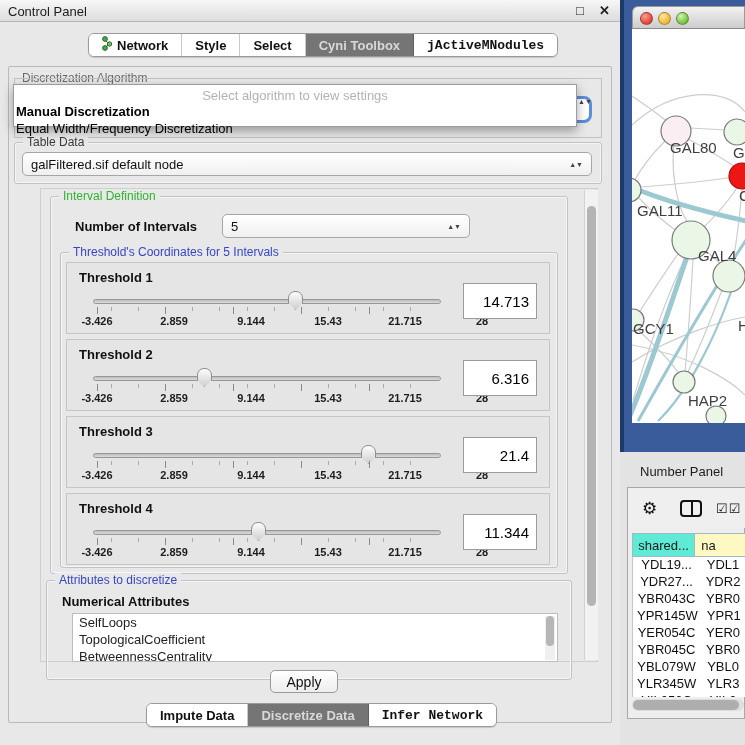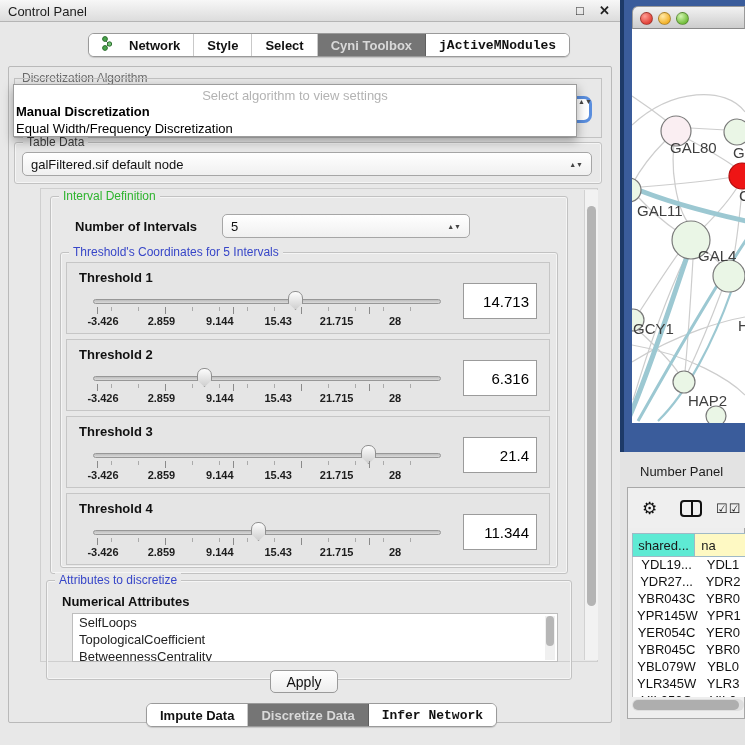--- a/index.html
+++ b/index.html
@@ -11,21 +11,21 @@
   
   #cp-titlebar { left:0; top:0; width:620px; height:22px;
     background:linear-gradient(#f7f7f7,#dcdcdc); border-bottom:1px solid #b5b5b5; }
   #cp-title { left:8px; top:4px; font-size:13px; color:#1c1c1c; }
   #cp-float { left:576px; top:3px; font-size:13px; color:#222; cursor:default; }
   #cp-close { left:599px; top:3px; font-size:13px; font-weight:bold; color:#222; }
 
   
   .tabstrip { display:flex; height:24px; border:1px solid #9a9a9a; border-radius:6px;
     overflow:hidden; background:#fff; box-shadow:0 1px 1px rgba(0,0,0,.15); }
-  .tab { display:flex; align-items:center; gap:17px; padding:0 13px; font-size:13px;
+  .tab { display:flex; align-items:center; gap:5px; padding:0 13px; font-size:13px;
     font-weight:bold; color:#111; background:#fff; border-right:1px solid #c9c9c9; white-space:nowrap; }
   .tab:last-child { border-right:none;font-family:Liberation Mono, monospace; }
   .tab.selected { background:#757575; color:#d9d9d9; border-right-color:#5f5f5f; }
   #top-tabs { left:88px; top:33px; }
   #bottom-tabs { left:146px; top:703px; }
 
   
   #outer-panel { left:8px; top:66px; width:604px; height:657px;
     background:#e8e8e8; border:1px solid #b9b9b9; border-radius:2px; }
   .groupbox { position:absolute; border:1px solid #c2c2c2; border-radius:3px;
@@ -35,21 +35,21 @@
   .green { color:#2eb42e; } .blue { color:#3746c8; } .dark { color:#3c3c3c; }
 
   
   #algo-group { left:14px; top:78px; width:588px; height:60px; border:1px solid #c2c2c2; }
   #algo-title { left:22px; top:71px; font-size:12px; color:#6b6b6b; background:transparent; }
   #algo-combo-fragment { left:540px; top:96px; width:52px; height:27px; background:#fff;
     border:3px solid #5a8ede; border-radius:8px; }
   #algo-combo-arrows { left:578px; top:99px; }
 
   
-  #algo-popup { left:13px; top:84px; width:564px; height:53px; background:#fff;
+  #algo-popup { left:13px; top:84px; width:564px; height:43px; background:#fff;
     border:1px solid #9c9c9c; box-shadow:0 4px 10px rgba(0,0,0,.35); z-index:30; }
   #popup-hint { left:0; top:3px; width:100%; text-align:center; font-size:13px; color:#b3b3b3; }
   .popup-item { left:2px; width:560px; font-size:13px; color:#000; padding-left:0; }
   #popup-item-0 { top:19px; font-weight:bold; }
   #popup-item-1 { top:36px; }
 
   
   #tabledata-group { left:14px; top:142px; width:588px; height:42px; }
   .combo { position:absolute; height:24px; background:linear-gradient(#ffffff,#f0f0f0);
     border:1px solid #a6a6a6; border-radius:5px; font-size:13px; color:#111;
@@ -76,21 +76,21 @@
   .thr-track { position:absolute; left:26px; top:36px; width:348px; height:5px;
     background:linear-gradient(#bdbdbd,#dadada); border:1px solid #979797; border-radius:3px; }
   .thr-thumb { position:absolute; top:28px; width:15px; height:19px;
     background:linear-gradient(#fdfdfd,#cfcfcf); border:1px solid #8f8f8f;
     border-radius:7px 7px 2px 2px;
     clip-path:polygon(0 0,100% 0,100% 62%,50% 100%,0 62%); }
   .thr-ticks { position:absolute; left:30px; top:44px; width:340px; height:7px;
     background:
       repeating-linear-gradient(to right,#8a8a8a 0 1px,transparent 1px 68px),
       repeating-linear-gradient(to right,transparent 0 13.6px,#aaa 13.6px 14.6px, transparent 14.6px 27.2px) 0 0/100% 4px no-repeat; }
-  .tick-labels { position:absolute; left:36px; top:52px; width:292px; height:13px; }
+  .tick-labels { position:absolute; left:30px; top:52px; width:385px; height:13px; }
   .tick-labels span { position:absolute; transform:translateX(-50%); font-size:11px;
     font-weight:bold; color:#1d1d1d; white-space:nowrap; }
   .thr-value { position:absolute; left:396px; top:20px; width:74px; height:36px; background:#fff;
     border:1px solid #9b9b9b; font-size:15px; color:#000; display:flex; align-items:center;
     justify-content:flex-end; padding-right:7px; }
 
   #attr-group { left:46px; top:580px; width:526px; height:100px; }
   #attr-list-title { left:62px; top:594px; font-size:13px; font-weight:bold; color:#111; }
   #attr-list { left:72px; top:613px; width:486px; height:49px; background:#fff;
     border:1px solid #bdbdbd; overflow:hidden; }

